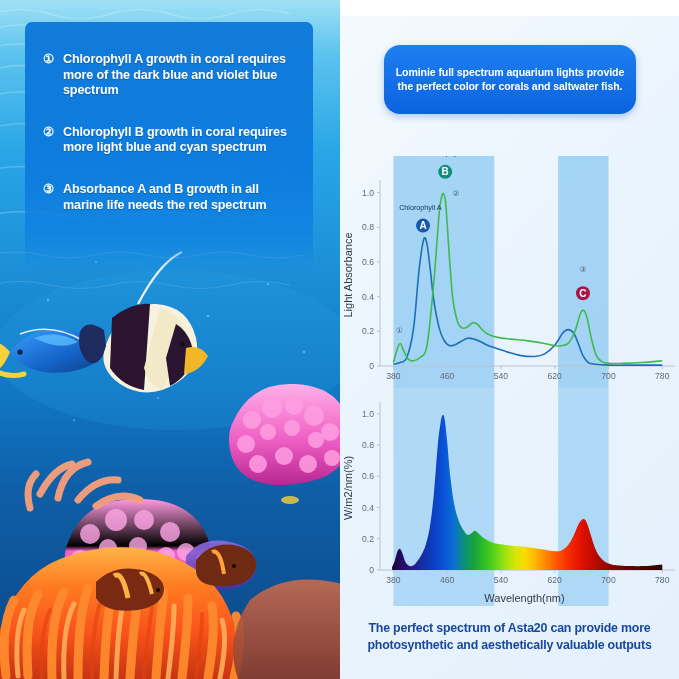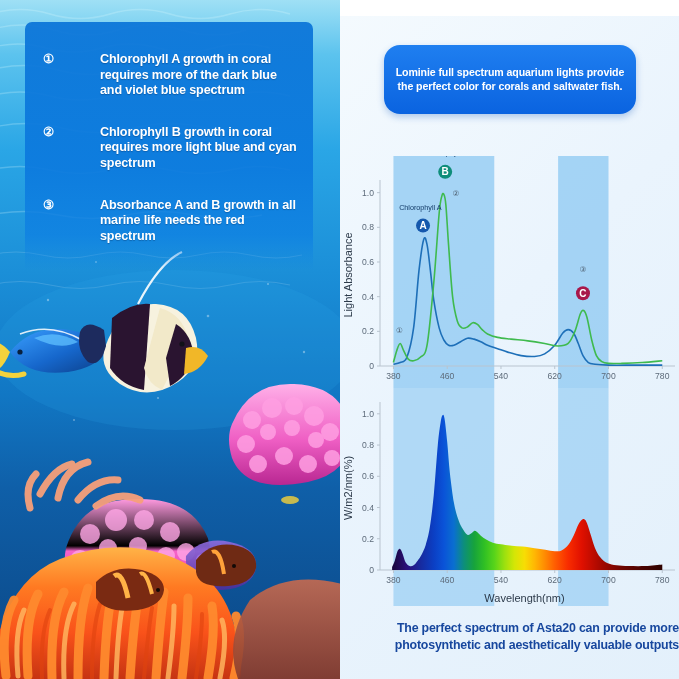--- a/index.html
+++ b/index.html
@@ -33,21 +33,20 @@
   }
   .info-item { display:flex; margin-bottom:26px; }
   .info-num {
     flex:0 0 auto; width:16px; font-size:12.5px; line-height:15.5px;
     font-weight:700; margin-right:4px;
   }
   .info-text {
     font-size:12.6px; line-height:15.6px; font-weight:700;
     letter-spacing:-0.15px;
     text-shadow:0 1px 1px rgba(0,40,90,0.35);
-    margin-left:37px;
   }
 
   
   #right-panel {
     position:absolute; left:340px; top:16px; width:339px; height:679px;
     background:linear-gradient(135deg,#f4fafe 0%,#eaf4fd 45%,#e3f0fb 100%);
   }
 
   
   #banner {
@@ -65,21 +64,21 @@
 
   
   .chart-wrap { position:absolute; left:0; }
   #chart-top { top:140px; width:339px; height:232px; }
   #chart-bottom { top:372px; width:339px; height:218px; }
   .chart-svg { display:block; }
 
   
   #caption {
     position:absolute; left:0; top:604px; width:339px;
-    text-align:right;
+    text-align:center;
     color:#17479e; font-size:12.4px; line-height:16.5px; font-weight:600;
     letter-spacing:-0.2px;
   }
 
   .axis-label { font-size:8.6px; fill:#5d6b7a; font-family:"Liberation Sans",sans-serif;}
   .axis-title { font-size:11px; fill:#2c3a4a; font-family:"Liberation Sans",sans-serif;}
   .curve-label { font-size:7.2px; fill:#123a66; font-family:"Liberation Sans",sans-serif;}
   .marker-letter { font-size:10px; font-weight:700; fill:#ffffff; font-family:"Liberation Sans",sans-serif;}
   .circ-num { font-size:7.6px; fill:#4a5a6a; font-family:"Liberation Sans",sans-serif;}
 </style>

